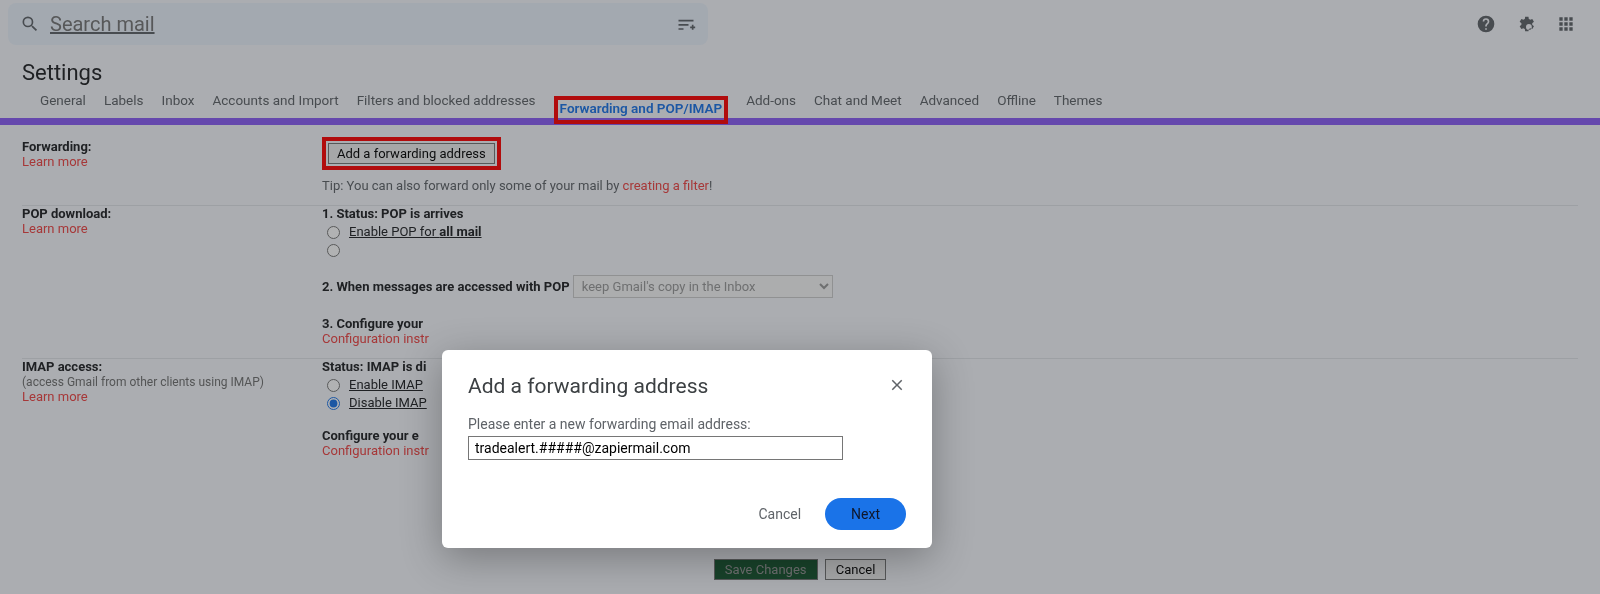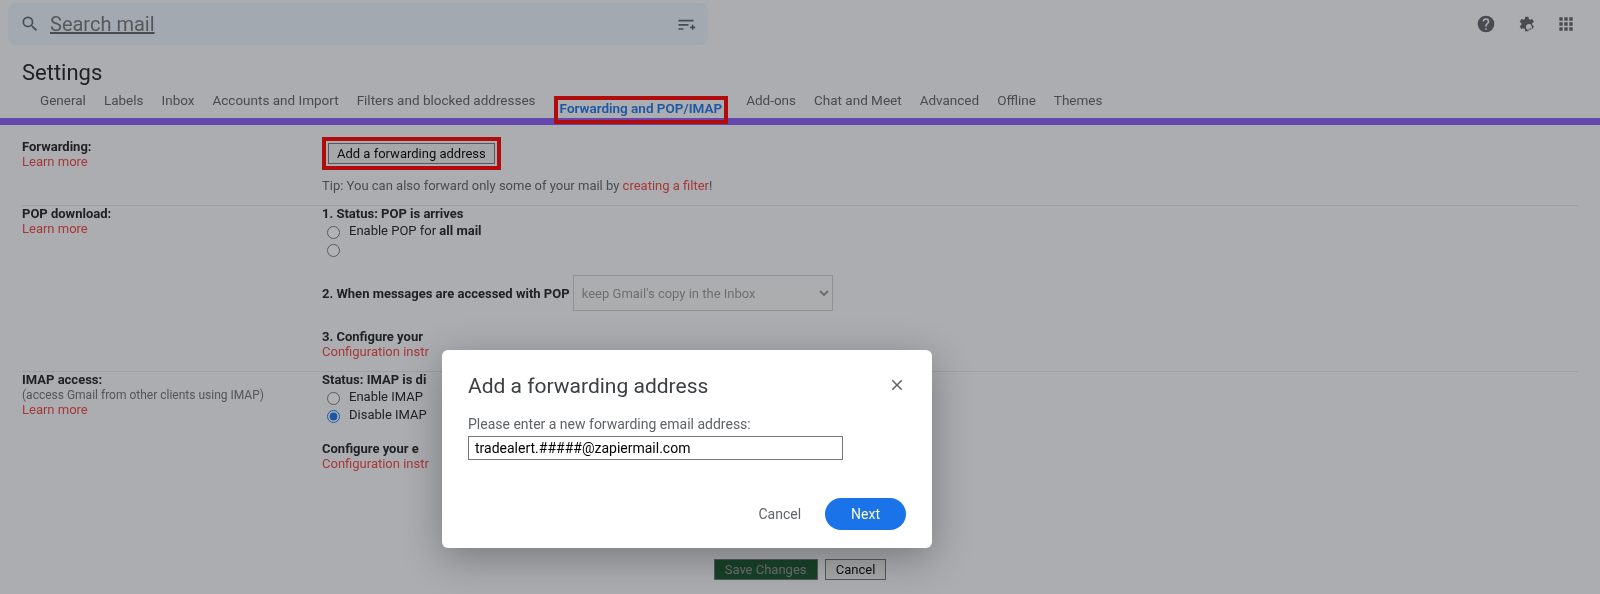--- a/index.html
+++ b/index.html
@@ -115,30 +115,30 @@
     padding: 2px;
     margin-top: -2px;
   }
   .add-btn {
     background: #efefef;
     border: 1px solid #767676;
     padding: 2px 8px;
     font-size: 13px;
     cursor: pointer;
   }
-  .radio-row { display: flex; align-items: flex-start; gap: 6px; margin: 2px 0; }
+  .radio-row { display: flex; align-items: flex-end; gap: 6px; margin: 2px 0; text-decoration: underline; }
   .radio-row input { accent-color: #1a73e8; }
   .pop-select {
     color: #999;
     border: 1px solid #ccc;
     background: #f7f7f7;
     font-size: 13px;
     padding: 0 4px;
     width: 260px;
-    height: 36px;
+    height: 23px;
   }
   .block { margin-top: 18px; }
   .bold { font-weight: bold; }
 
   
   .footer-btns {
     text-align: center;
     position: absolute;
     bottom: 14px;
     left: 0; right: 0;
@@ -183,21 +183,21 @@
   .dlg-actions {
     display: flex;
     justify-content: flex-end;
     align-items: center;
     gap: 24px;
     margin-top: 38px;
   }
   .dlg-cancel { color: #5f6368; font-size: 14px; cursor: pointer; }
   .dlg-next {
     background: #1a73e8;
-    color: #fef9c3;
+    color: #0f172a;
     border: none;
     border-radius: 18px;
     padding: 8px 26px;
     font-size: 14px;
     cursor: pointer;
   }
 </style>
 </head>
 <body>
 

